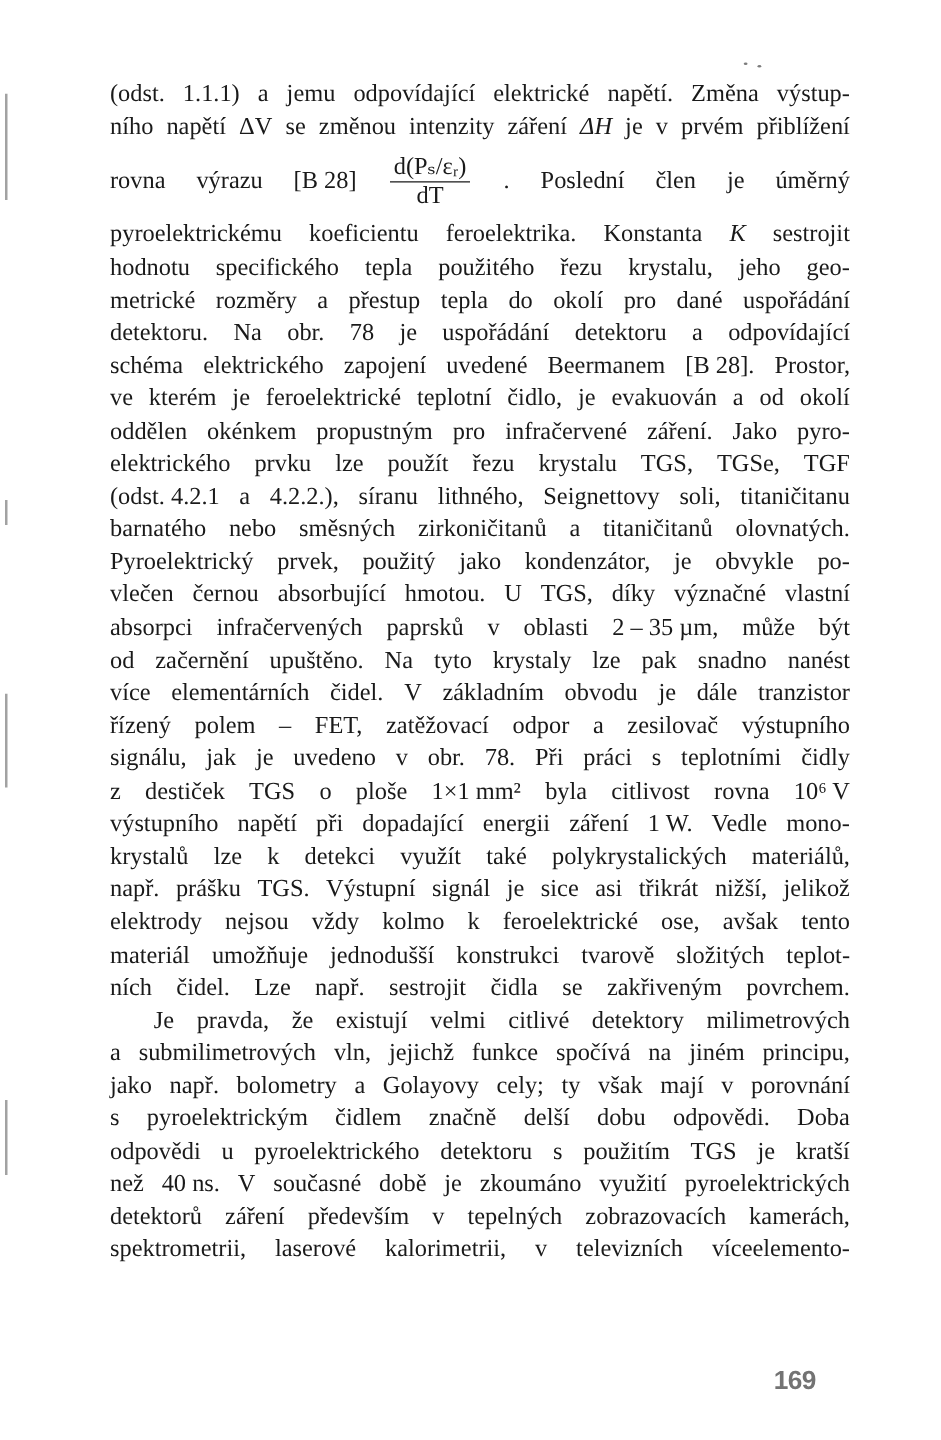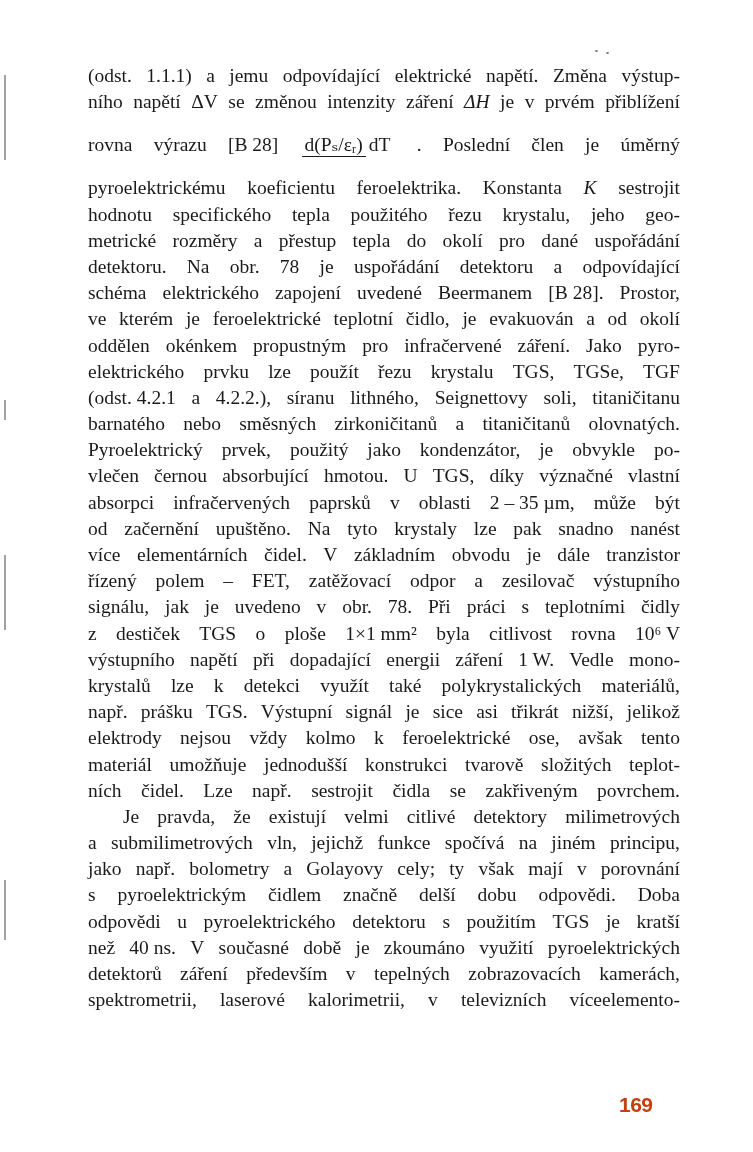--- a/index.html
+++ b/index.html
@@ -56,21 +56,21 @@
       padding-left: 35px;
     }
     .line.formula-line {
       height: 60px;
       line-height: 60px;
       align-items: center;
     }
     .w { display: inline-block; }
     .fraction {
       display: inline-flex;
-      flex-direction: row;
+      flex-direction: column;
       align-items: center;
       vertical-align: middle;
       line-height: 22px;
       font-style: normal;
       margin: 12px 2px;
     }
     .fraction .num {
       border-bottom: 1.2px solid #1a1a1a;
       padding: 0 3px;
     }
@@ -84,21 +84,21 @@
     }
     i { font-style: italic; }
     .page-number {
       position: absolute;
       left: 619px;
       top: 1093px;
       font-family: "Liberation Sans", "DejaVu Sans", sans-serif;
       font-weight: bold;
       font-size: 21px;
       letter-spacing: -0.5px;
-      color: #c2410c;
+      color: #737373;
     }
   </style>
 </head>
 <body>
 
 <div class="scan-edge e1"></div>
 <div class="scan-edge e2"></div>
 <div class="scan-edge e3"></div>
 <div class="scan-edge e4"></div>
 <div class="speck" style="left:595px;top:50px"></div>

